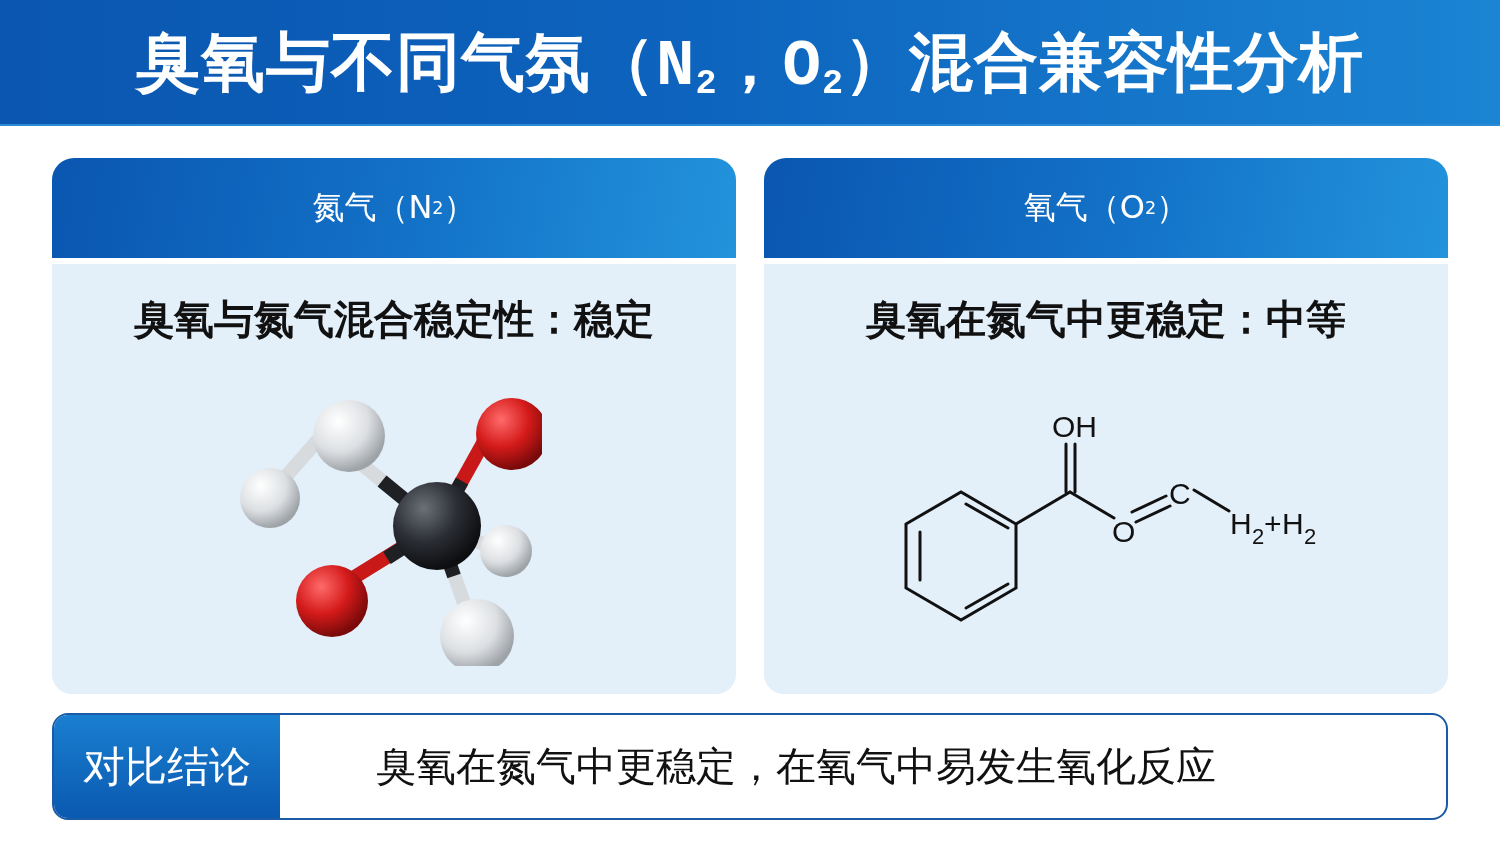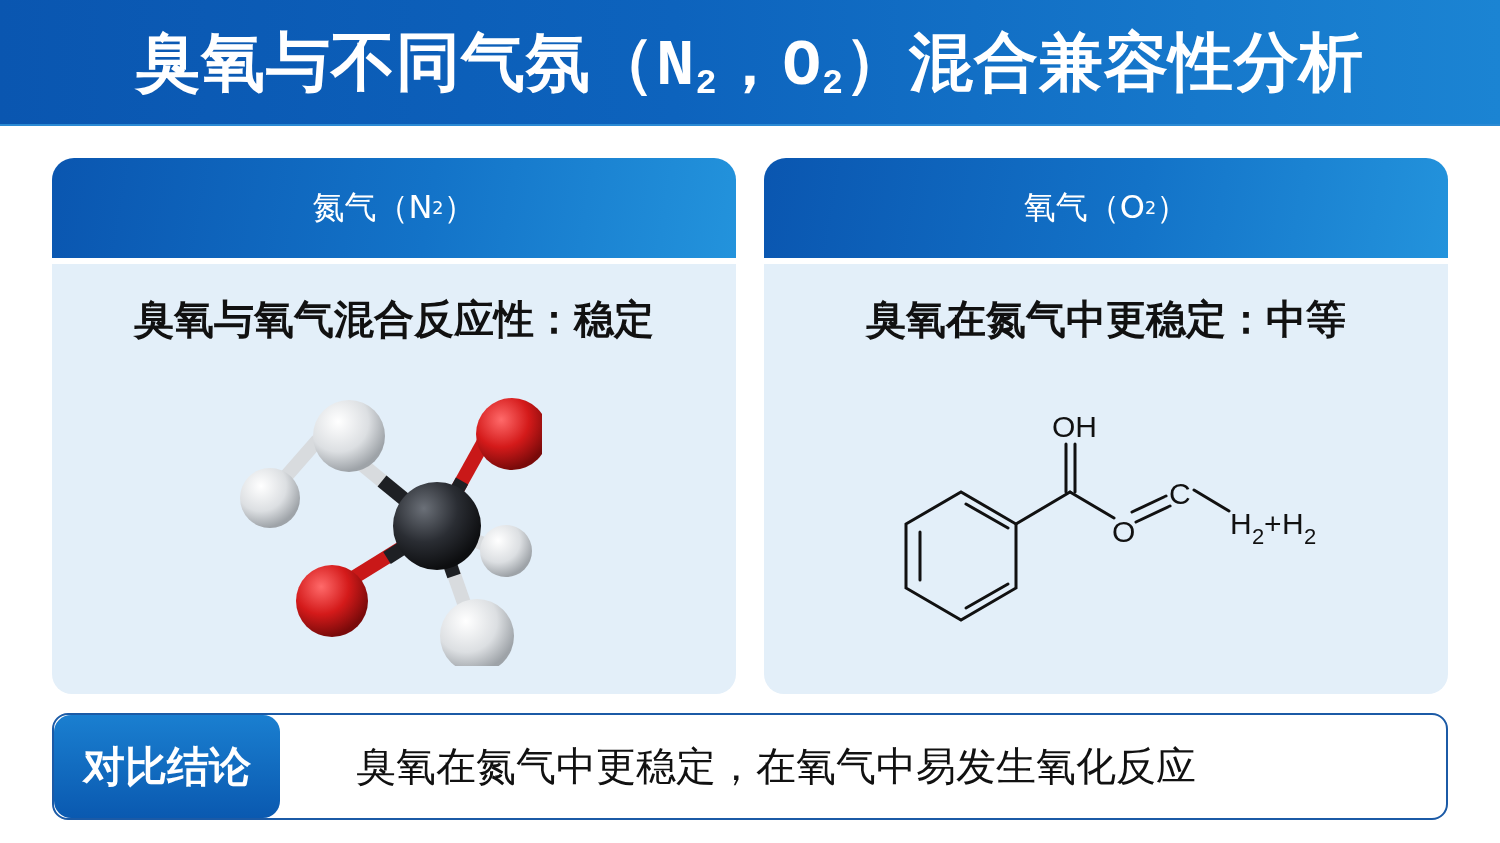--- a/index.html
+++ b/index.html
@@ -43,43 +43,43 @@
   .structure-2d { position: absolute; left: 130px; top: 140px; width: 460px; height: 240px; }
 
   .conclusion {
     position: absolute; left: 52px; top: 713px; width: 1396px; height: 107px;
     border: 2px solid #1b5aa6; border-radius: 16px; background: #ffffff;
     overflow: hidden; display: flex;
   }
   .conclusion .label {
     width: 226px; height: 100%;
     background: linear-gradient(180deg, #1a7fd0 0%, #0a59b0 100%);
-    color: #ffffff; font-size: 42px; font-weight: bold;
-    display: flex; align-items: center; justify-content: center; border-radius: 17px;
+    color: #ffffff; font-size: 42px; font-weight: normal;
+    display: flex; align-items: center; justify-content: center;
   }
   .conclusion .text {
-    flex: 1; display: flex; align-items: center; padding-left: 76px;
+    flex: 1; display: flex; align-items: center; padding-left: 96px;
     font-size: 40px; color: #111111; white-space: nowrap;
   }
 </style>
 </head>
 <body>
 
 <header class="title-bar">
   <h1><span>臭氧与不同气氛（N</span><sub>2</sub><span>，O</span><sub>2</sub><span>）混合兼容性分析</span></h1>
 </header>
 
 <section class="card left">
   <div class="card-header">
     <span>氮气（N</span>
       <sub>2</sub>
       <span>）</span>
   </div>
   <div class="card-body">
-    <div class="statement">臭氧与氧气混合反应性：稳定</div>
+    <div class="statement">臭氧与氮气混合稳定性：稳定</div>
     <svg class="molecule-3d" viewBox="0 0 320 280">
       <defs>
         <radialGradient id="gH" cx="35%" cy="30%" r="70%">
           <stop offset="0%" stop-color="#ffffff"></stop>
             <stop offset="60%" stop-color="#dcdfe2"></stop>
             <stop offset="100%" stop-color="#9ea3a8"></stop>
         </radialGradient>
         <radialGradient id="gO" cx="35%" cy="30%" r="70%">
           <stop offset="0%" stop-color="#ff6a6a"></stop>
             <stop offset="55%" stop-color="#d41a1a"></stop>

